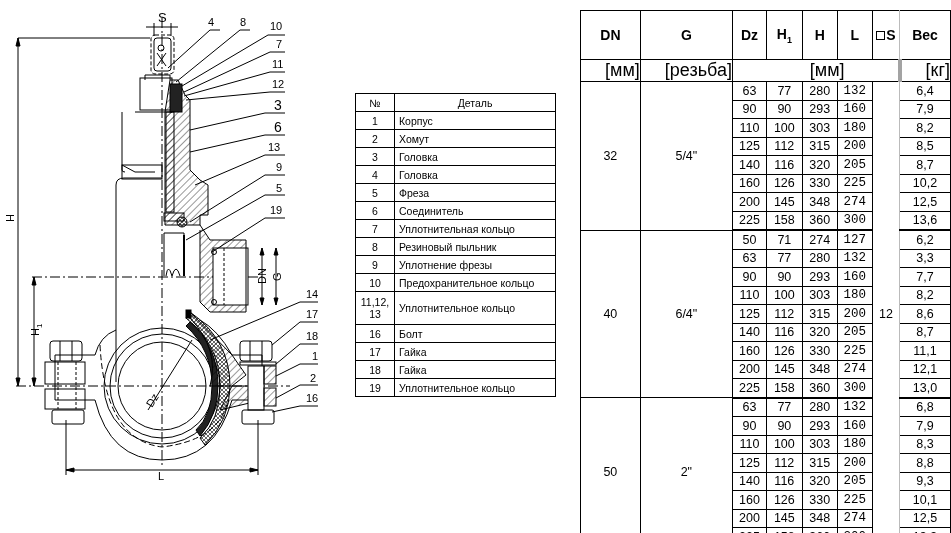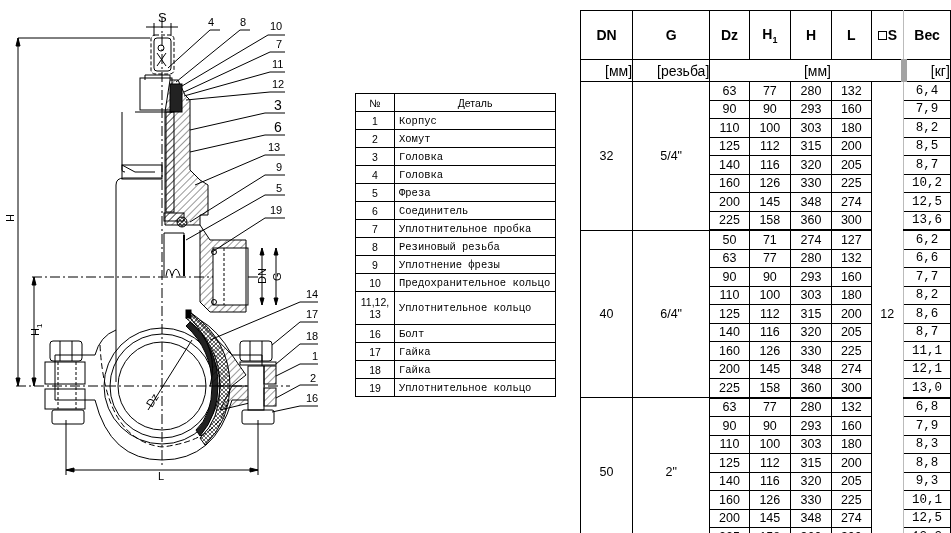--- a/index.html
+++ b/index.html
@@ -7,37 +7,37 @@
 
   
   #drawing { position:absolute; left:0; top:0; width:340px; height:533px; }
   #drawing text { font-family:"Liberation Sans", sans-serif; fill:#000; }
 
   
   #parts { position:absolute; left:355px; top:93px; border-collapse:collapse; font-size:10.5px; }
   #parts td, #parts th { border:1px solid #000; padding:0 4px; height:17px; font-weight:normal; line-height:12px; }
   #parts th { text-align:center; }
   #parts td.num { text-align:center; width:36px; padding:0 1px; }
-  #parts td.name { text-align:left; width:152px;font-family:Liberation Mono, monospace; }
+  #parts td.name { text-align:left; width:152px; }
   #parts tr.tall td { height:32px; }
 
   
   #dims { position:absolute; left:580px; top:10px; border-collapse:collapse; font-size:12.5px; }
   #dims th, #dims td { text-align:center; padding:0; }
   #dims th { font-weight:bold; font-size:14px; height:48px; border:1px solid #000; border-bottom:1.5px solid #000; }
-  #dims tr.units td { height:21px; font-size:14px; border-left:1px solid #000; border-right:1px solid #000; border-bottom:1.5px solid #000;padding-left:24px; }
+  #dims tr.units td { height:21px; font-size:18px; border-left:1px solid #000; border-right:1px solid #000; border-bottom:1.5px solid #000;padding-left:24px; }
   #dims td.dn { width:35px; border:1px solid #000; border-bottom:1.5px solid #000;text-align:center; }
   #dims td.g { width:58px; border:1px solid #000; border-bottom:1.5px solid #000; }
   #dims td.c { height:17.5px; border:1px solid #000; }
   #dims td.w-dz { width:42px; }
   #dims td.w-h1 { width:44px; }
   #dims td.w-h { width:44px; }
-  #dims td.w-l { width:42px; }
+  #dims td.w-l { width:42px;font-family:Liberation Mono, monospace; }
   #dims td.s { width:35px; border-left:1px solid #000; border-right:1px solid #bbb; }
-  #dims td.wt { width:46px; border:1px solid #000; border-left:1px solid #bbb;font-family:Liberation Mono, monospace; }
+  #dims td.wt { width:46px; border:1px solid #000; border-left:1px solid #bbb; }
   #dims tr.grp-end td.c { border-bottom:2px solid #000; }
   #dims th.sq { border-right:1px solid #bbb; }
   #dims th.wt { border-left:1px solid #bbb; }
   .sqbox { display:inline-block; width:7px; height:7px; border:1px solid #000; margin-right:1px; vertical-align:0px; }
   sub { font-size:9px; }
 </style>
 </head>
 <body>
 
 <svg id="drawing" viewBox="0 0 340 533" xmlns="http://www.w3.org/2000/svg">
@@ -248,25 +248,25 @@
       <tr>
         <td class="num">5</td>
         <td class="name">Фреза</td>
       </tr>
       <tr>
         <td class="num">6</td>
         <td class="name">Соединитель</td>
       </tr>
       <tr>
         <td class="num">7</td>
-        <td class="name">Уплотнительное пробка</td>
+        <td class="name">Уплотнительная кольцо</td>
       </tr>
       <tr>
         <td class="num">8</td>
-        <td class="name">Резиновый резьба</td>
+        <td class="name">Резиновый пыльник</td>
       </tr>
       <tr>
         <td class="num">9</td>
         <td class="name">Уплотнение фрезы</td>
       </tr>
       <tr>
         <td class="num">10</td>
         <td class="name">Предохранительное кольцо</td>
       </tr>
       <tr class="tall">
@@ -303,21 +303,21 @@
       <th>L</th>
       <th class="sq"><span class="sqbox"></span><span>S</span></th>
       <th class="wt">Вес</th>
     </tr>
   </thead>
   <tbody id="dims-body">
     <tr class="units">
       <td>[мм]</td>
       <td>[резьба]</td>
       <td colspan="5" style="border-right:1px solid #bbb;">[мм]</td>
-      <td style="border-left:6px solid #a3a3a3;">[кг]</td>
+      <td style="border-left:4px solid #a3a3a3;">[кг]</td>
     </tr>
   <tr>
         <td class="dn" rowspan="8">32</td>
         <td class="g" rowspan="8">5/4"</td>
         <td class="c w-dz">63</td>
         <td class="c w-h1">77</td>
         <td class="c w-h">280</td>
         <td class="c w-l">132</td>
         <td class="s" rowspan="25" style="border-bottom: 2px solid rgb(0, 0, 0);">12</td>
         <td class="c wt">6,4</td>
@@ -378,21 +378,21 @@
         <td class="c w-h1">71</td>
         <td class="c w-h">274</td>
         <td class="c w-l">127</td>
         <td class="c wt">6,2</td>
       </tr>
       <tr>
         <td class="c w-dz">63</td>
         <td class="c w-h1">77</td>
         <td class="c w-h">280</td>
         <td class="c w-l">132</td>
-        <td class="c wt">6,6</td>
+        <td class="c wt">3,3</td>
       </tr>
       <tr>
         <td class="c w-dz">90</td>
         <td class="c w-h1">90</td>
         <td class="c w-h">293</td>
         <td class="c w-l">160</td>
         <td class="c wt">7,7</td>
       </tr>
       <tr>
         <td class="c w-dz">110</td>

